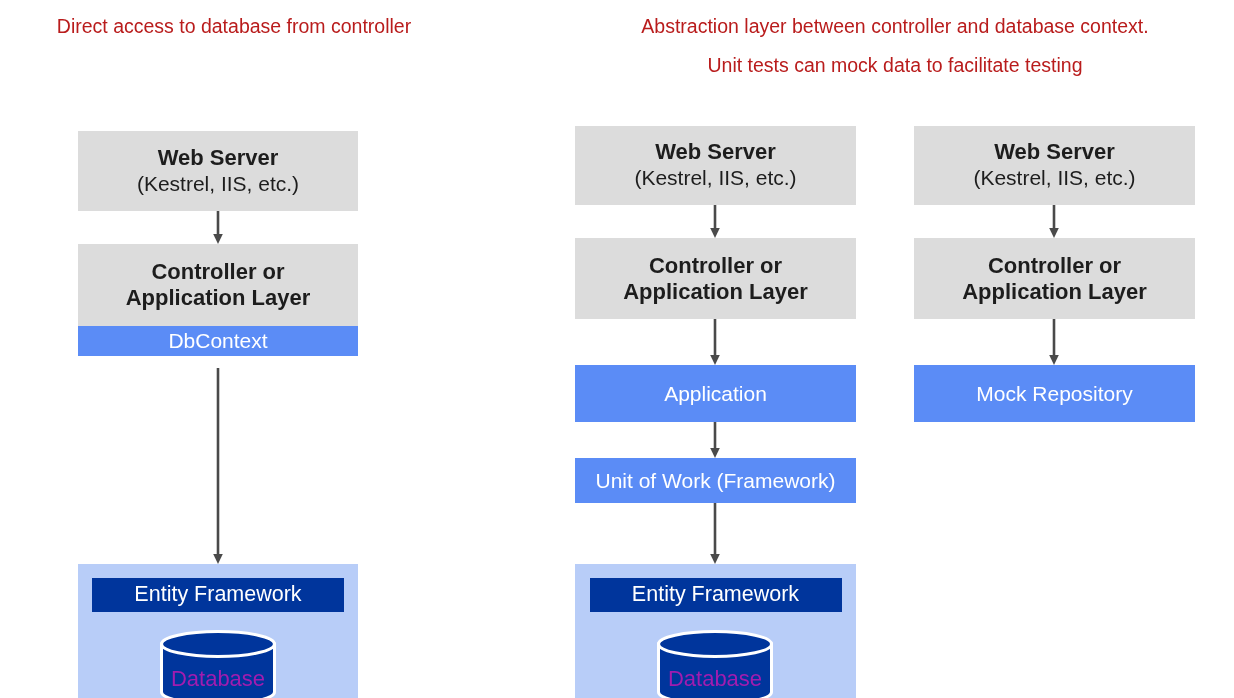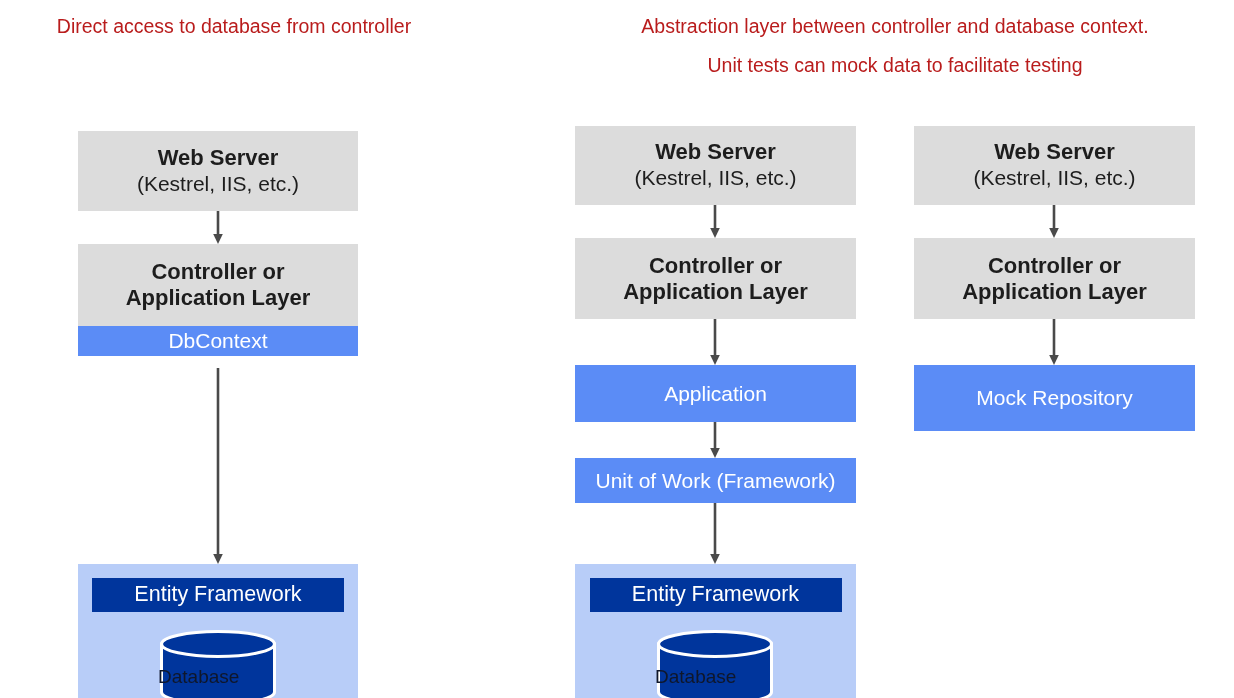--- a/index.html
+++ b/index.html
@@ -43,22 +43,22 @@
 
   
   .arrow { position: absolute; }
   .arrow svg { display: block; }
 
   
   .cylinder { position: absolute; }
   .cylinder svg { display: block; }
   .cyl-label {
     position: absolute; left: 0; right: 0;
-    text-align: left; color: #0f172a;
-    font-size: 19px; line-height: 1.2;
+    text-align: center; color: #a21caf;
+    font-size: 22px; line-height: 1.2;
     pointer-events: none;
   }
 </style>
 </head>
 <body>
 
 <div id="canvas">
 
   <div class="heading-block" style="left:0px; top:8px; width:468px;">
     <div class="heading-sub">Direct access to database from controller</div>
@@ -186,17 +186,17 @@
     <div class="line-bold">Application Layer</div>
   </div>
 
   <div class="arrow" style="left:1047px; top:319px; width:14px; height:46px;">
     <svg width="14" height="46" viewBox="0 0 14 46">
       <line x1="7" y1="0" x2="7" y2="38" stroke="#4a4a4a" stroke-width="2.6"></line>
       <polygon points="7,46 2.2,36 11.8,36" fill="#4a4a4a"></polygon>
     </svg>
   </div>
 
-  <div class="box box-blue" style="left:914px; top:365px; width:281px; height:66px;">
+  <div class="box box-blue" style="left:914px; top:365px; width:281px; height:57px;">
     <div class="line-plain">Mock Repository</div>
   </div>
 
 </div>
 
 </body></html>

